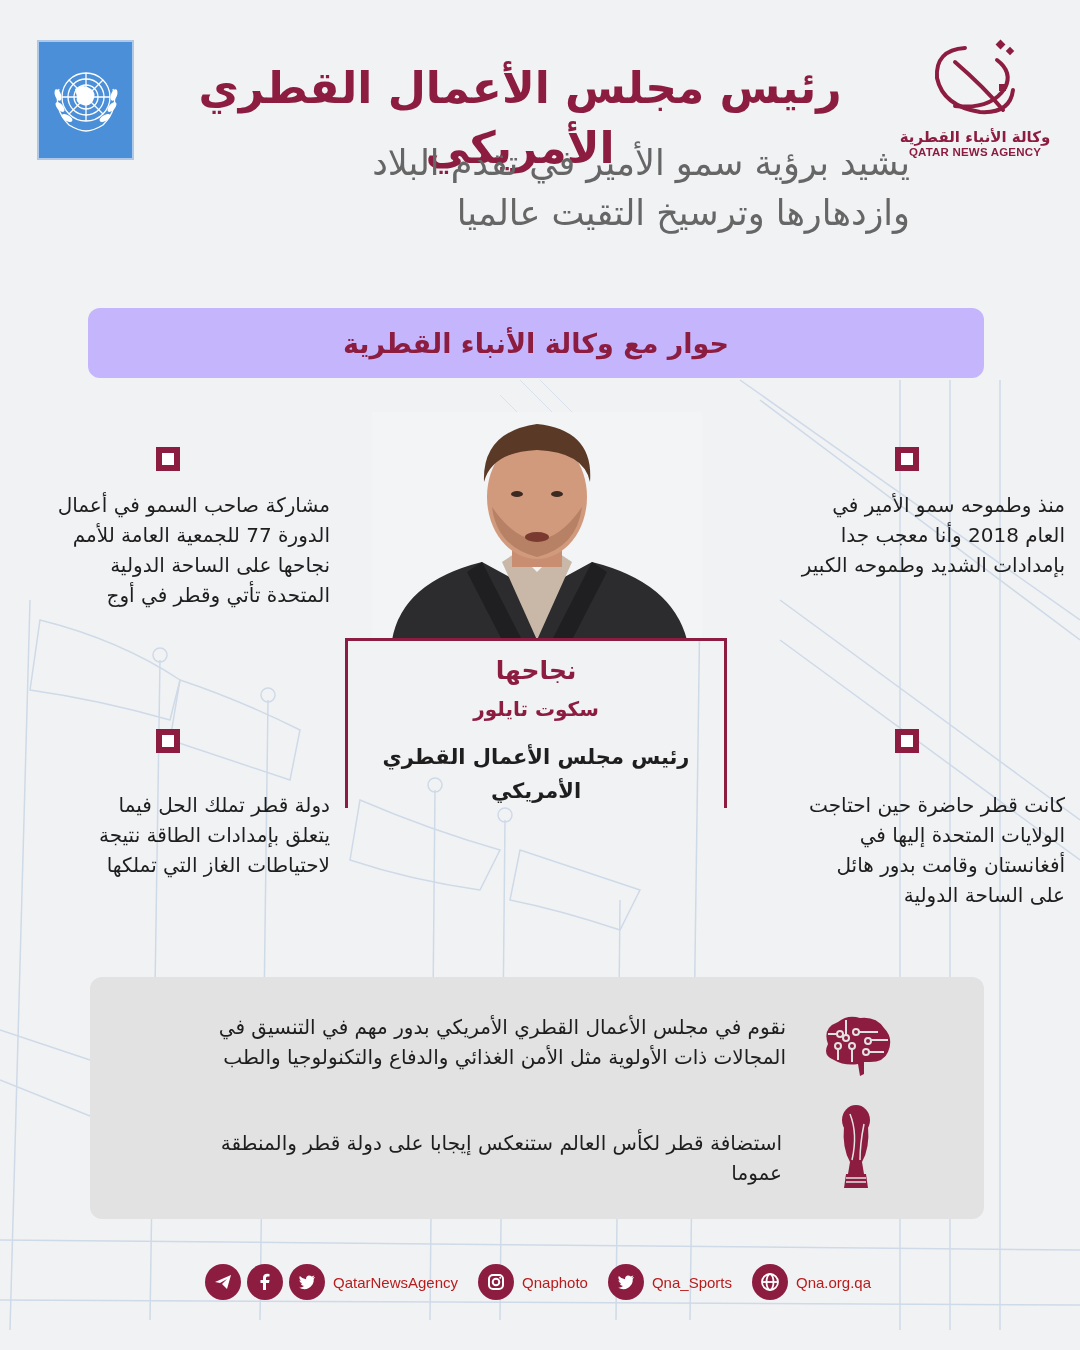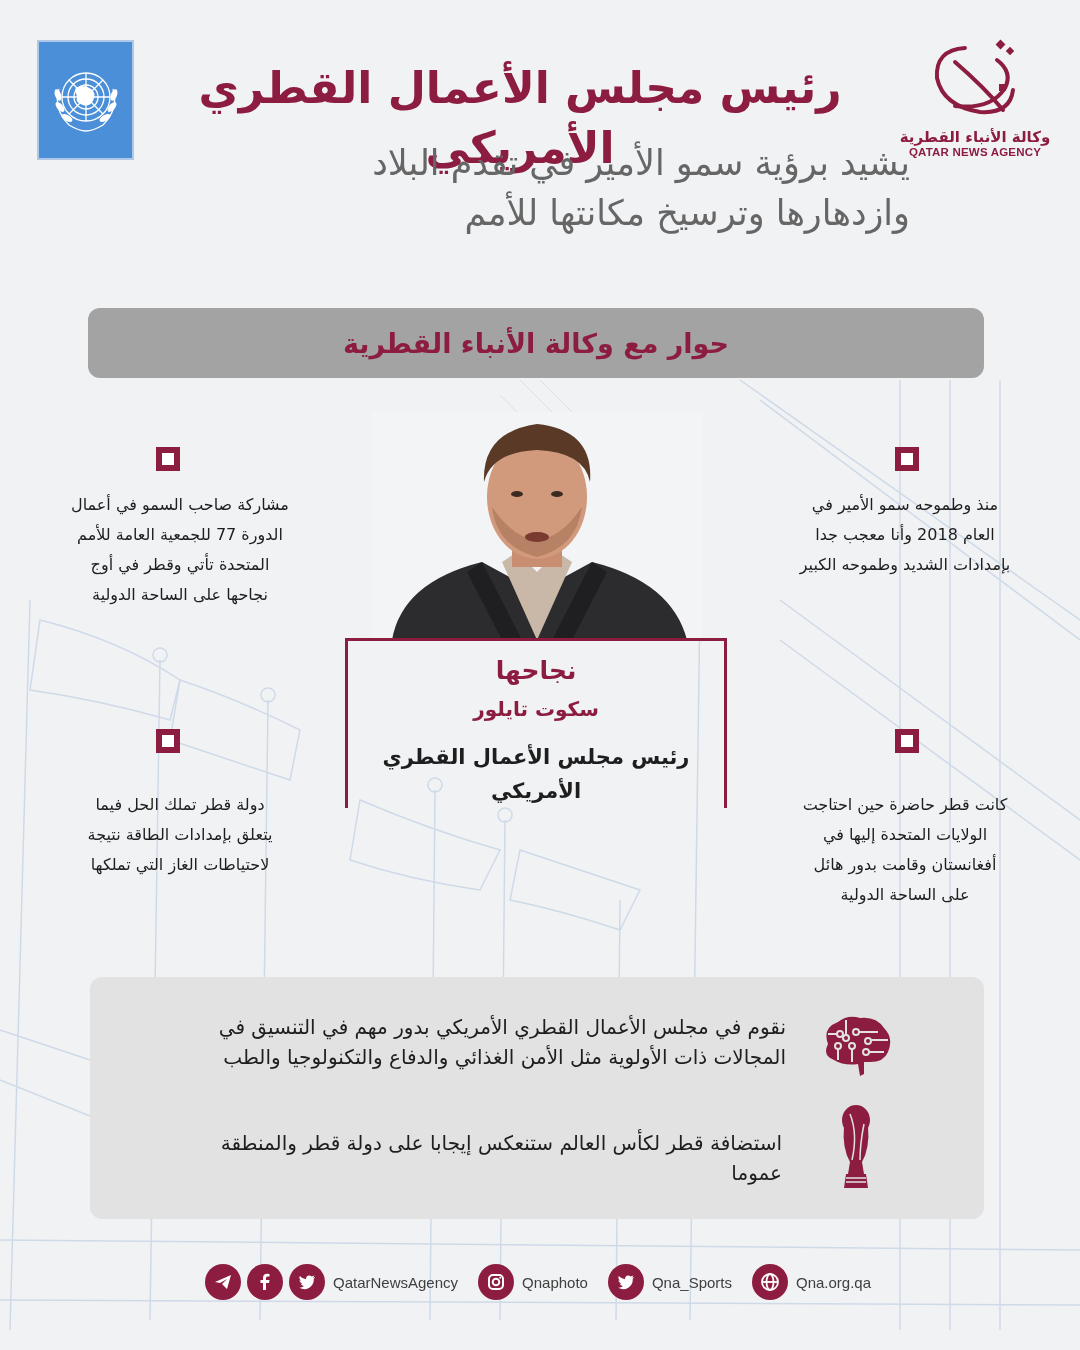--- a/index.html
+++ b/index.html
@@ -31,21 +31,21 @@
     color: #8c1d40; font-size: 44px; font-weight: bold; direction: rtl; line-height: 60px;
   }
   .title-sub {
     left: 150px; top: 138px; width: 760px; text-align: right;
     color: #666666; font-size: 35px; direction: rtl; line-height: 50px;
   }
 
   
   .section-pill {
     left: 88px; top: 308px; width: 896px; height: 70px;
-    background: #a3a3a3; border-radius: 12px;
+    background: #c4b5fd; border-radius: 12px;
     display: flex; align-items: center; justify-content: center;
   }
   .section-pill span { color: #8c1d40; font-size: 27px; font-weight: bold; direction: rtl; }
 
   
   .portrait { left: 372px; top: 412px; width: 330px; height: 228px; overflow: hidden; }
 
   
   .name-frame {
     left: 345px; top: 638px; width: 382px; height: 170px;
@@ -57,39 +57,39 @@
   .name-block .t1 { color: #8c1d40; font-size: 25px; font-weight: bold; line-height: 38px; }
   .name-block .t2 { color: #8c1d40; font-size: 20px; font-weight: bold; line-height: 38px; }
   .name-block .t3 { color: #1e1e1e; font-size: 21px; font-weight: bold; line-height: 34px; margin-top: 12px; }
 
   
   .sq {
     width: 24px; height: 24px; border: 6px solid #8c1d40; background: #ffffff;
   }
 
   .quote {
-    direction: rtl; text-align: center; font-size: 16px; line-height: 30px; color: #1e1e1e;
+    direction: rtl; text-align: right; font-size: 20px; line-height: 30px; color: #1e1e1e;
   }
 
   
   .bottom-box {
     left: 90px; top: 977px; width: 894px; height: 242px;
     background: #e2e2e3; border-radius: 12px;
   }
   .bottom-item-text {
     direction: rtl; text-align: right; font-size: 20px; line-height: 30px; color: #1e1e1e;
   }
 
   
   .footer { left: 205px; top: 1262px; height: 40px; display: flex; align-items: center; gap: 6px; }
   .soc {
     width: 36px; height: 36px; border-radius: 50%; background: #8c1d40;
     display: flex; align-items: center; justify-content: center;
   }
-  .footer .lbl { font-family: "Liberation Sans", sans-serif; font-size: 15px; color: #404040; margin-right: 14px; margin-left: 2px; }
+  .footer .lbl { font-family: "Liberation Sans", sans-serif; font-size: 15px; color: #b91c1c; margin-right: 14px; margin-left: 2px; }
 </style>
 </head>
 <body>
 
 <svg class="bg-sketch" width="1080" height="1350" viewBox="0 0 1080 1350">
   <g stroke="#c9d6e6" stroke-width="1.5" fill="none" opacity="0.85">
     <line x1="30" y1="600" x2="10" y2="1330"></line>
     <line x1="160" y1="660" x2="150" y2="1320"></line>
     <line x1="268" y1="700" x2="260" y2="1320"></line>
     <line x1="435" y1="790" x2="430" y2="1320"></line>
@@ -162,21 +162,21 @@
       <rect x="74" y="46" width="7" height="7"></rect>
     </g>
   </svg>
   <div class="ar">وكالة الأنباء القطرية</div>
   <div class="en">QATAR NEWS AGENCY</div>
 </div>
 
 <div class="abs title-main">رئيس مجلس الأعمال القطري الأمريكي</div>
 <div class="abs title-sub">
   <div>يشيد برؤية سمو الأمير في تقدم البلاد</div>
-  <div>وازدهارها وترسيخ مكانتها للأمم</div>
+  <div>وازدهارها وترسيخ التقيت عالميا</div>
 </div>
 
 <div class="abs section-pill">
   <span>حوار مع وكالة الأنباء القطرية</span>
 </div>
 
 <div class="abs portrait">
   <svg width="330" height="228" viewBox="0 0 330 228">
     <rect width="330" height="228" fill="#f3f4f6"></rect>
 
@@ -213,22 +213,22 @@
 <div class="abs quote" style="left:745px; top:490px; width:320px;">
   <div>منذ وطموحه سمو الأمير في</div>
   <div>العام 2018 وأنا معجب جدا</div>
   <div>بإمدادات الشديد وطموحه الكبير</div>
 </div>
 
 <div class="abs sq" style="left:156px; top:447px;"></div>
 <div class="abs quote" style="left:30px; top:490px; width:300px;">
   <div>مشاركة صاحب السمو في أعمال</div>
   <div>الدورة 77 للجمعية العامة للأمم</div>
+  <div>نجاحها على الساحة الدولية</div>
   <div>المتحدة تأتي وقطر في أوج</div>
-  <div>نجاحها على الساحة الدولية</div>
 </div>
 
 <div class="abs sq" style="left:895px; top:729px;"></div>
 <div class="abs quote" style="left:745px; top:790px; width:320px;">
   <div>كانت قطر حاضرة حين احتاجت</div>
   <div>الولايات المتحدة إليها في</div>
   <div>أفغانستان وقامت بدور هائل</div>
   <div>على الساحة الدولية</div>
 </div>
 

